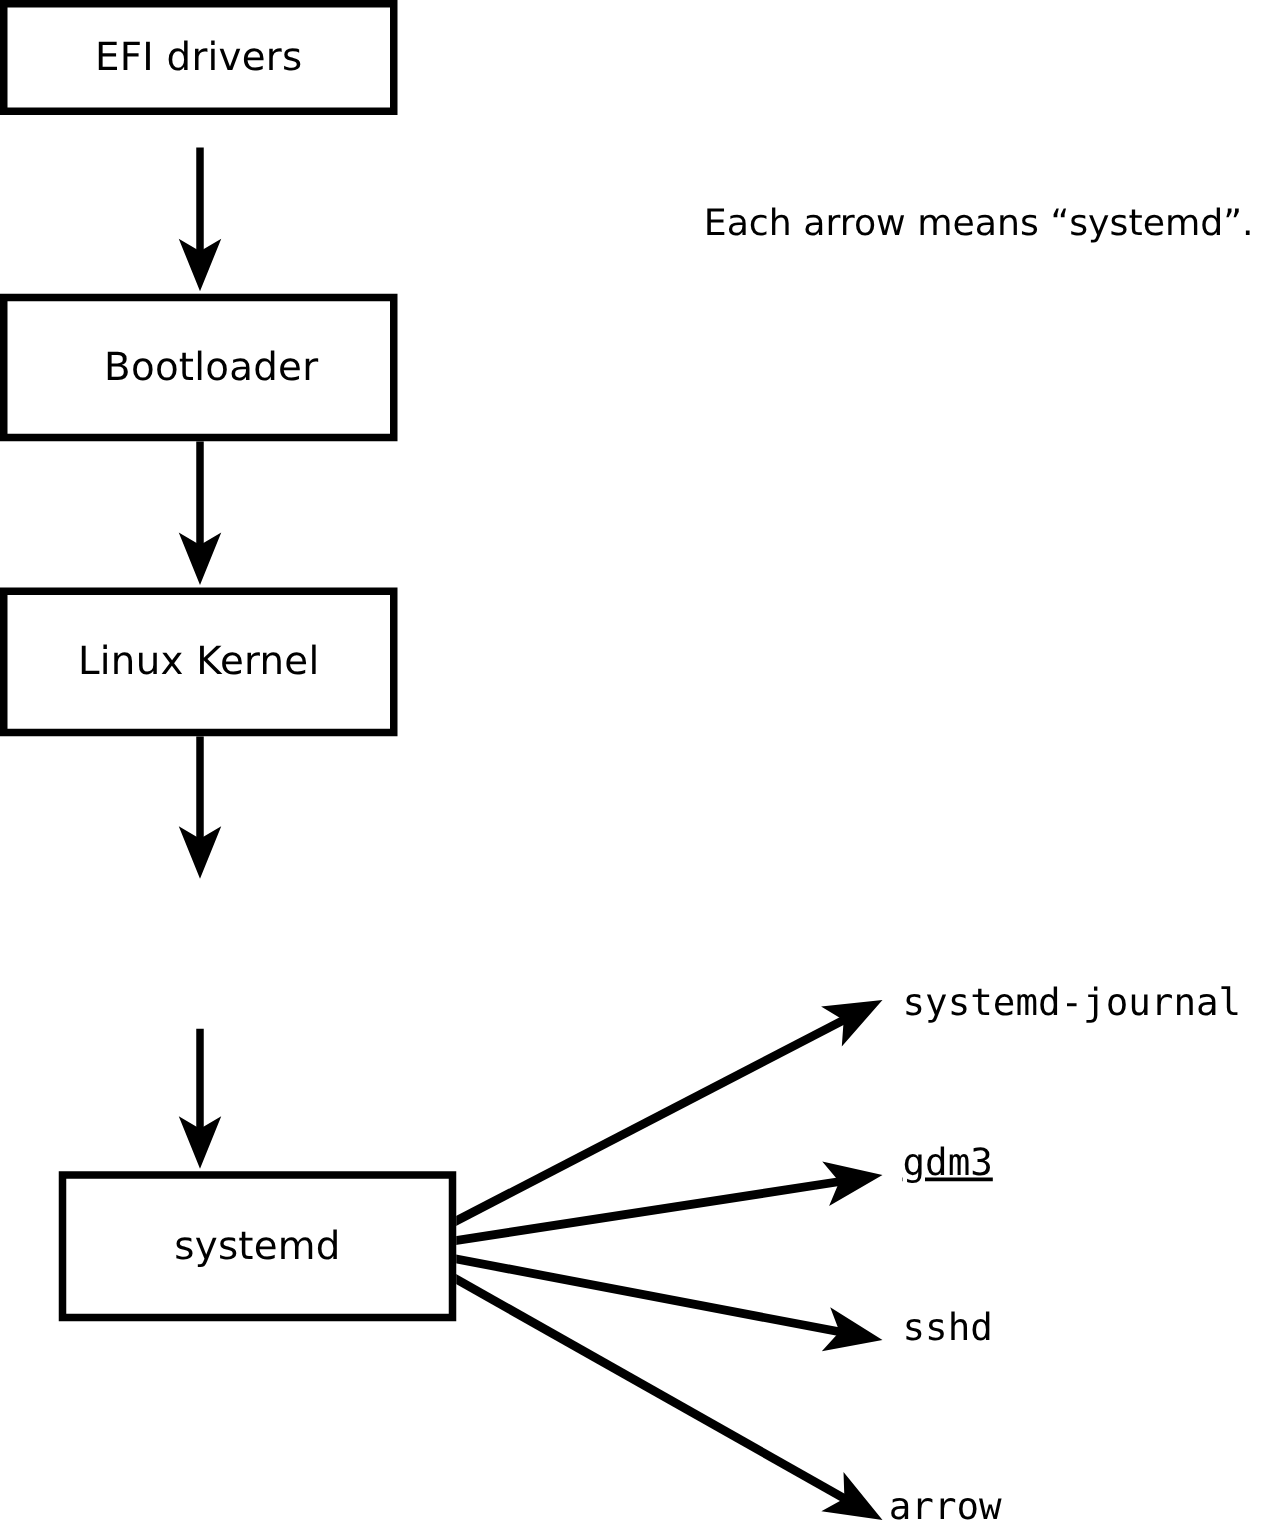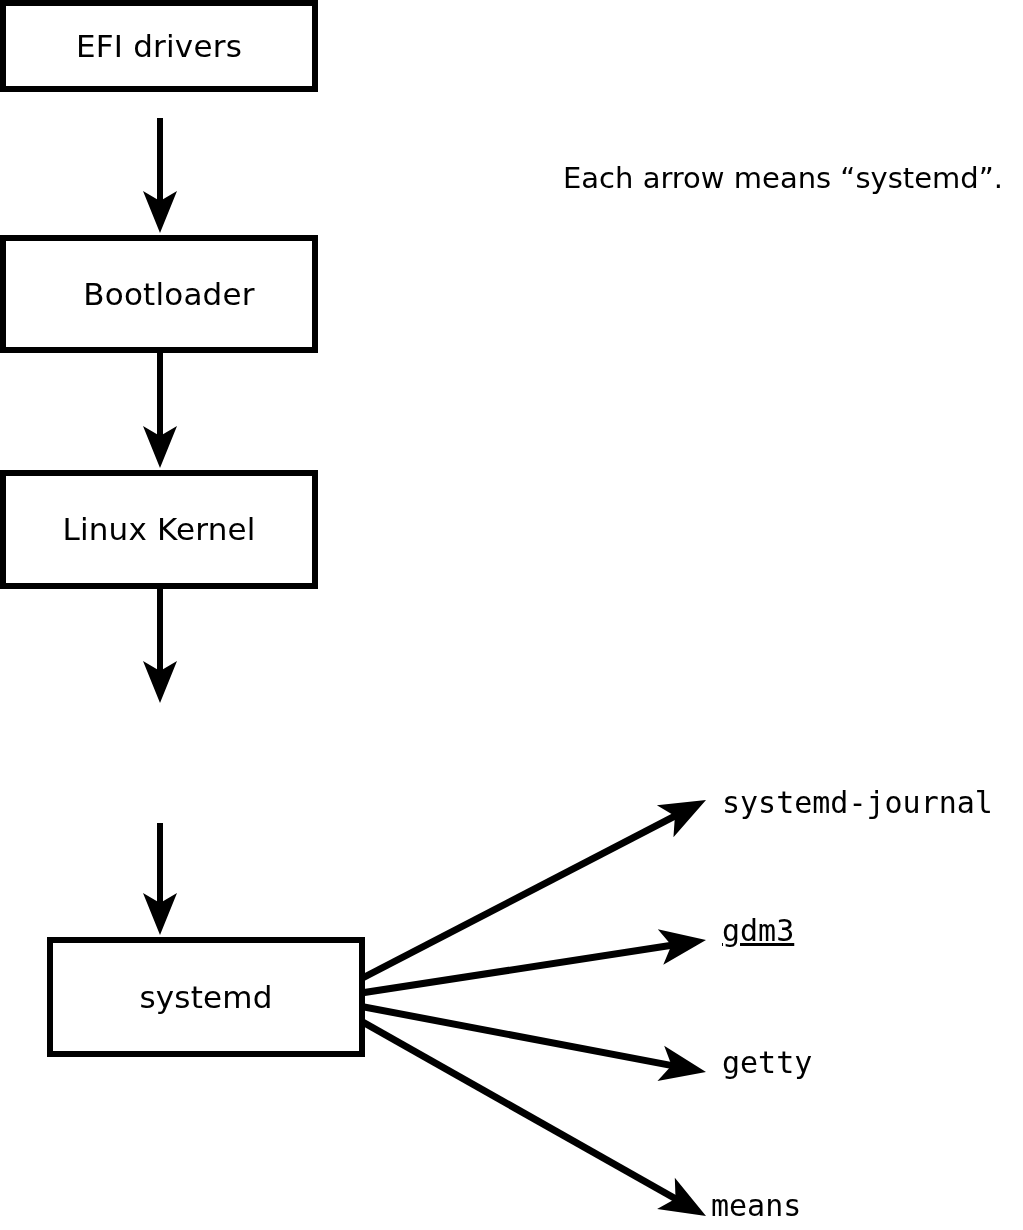--- a/index.html
+++ b/index.html
@@ -93,18 +93,18 @@
   </div>
   <div class="node-box" style="left: 0px; top: 470px; width: 318px; height: 119px;">
     <span class="node-label">Linux Kernel</span>
   </div>
   <div class="node-box" style="left: 0px; top: 937px; width: 318px; height: 120px; margin-left: 47px;">
     <span class="node-label">systemd</span>
   </div>
 
   <div class="leaf-label" style="left: 722px; top: 788px;">systemd-journal</div>
   <div class="leaf-label" style="left: 722px; top: 916px; text-decoration: underline;">gdm3</div>
-  <div class="leaf-label" style="left: 722px; top: 1048px;">getty</div>
-  <div class="leaf-label" style="left: 711px; top: 1191px;">means</div>
+  <div class="leaf-label" style="left: 722px; top: 1048px;">sshd</div>
+  <div class="leaf-label" style="left: 711px; top: 1191px;">arrow</div>
 
   <div class="legend-note" style="left:563px; top:164px;">Each arrow means “systemd”.</div>
 
 </div>
 
 </body></html>

